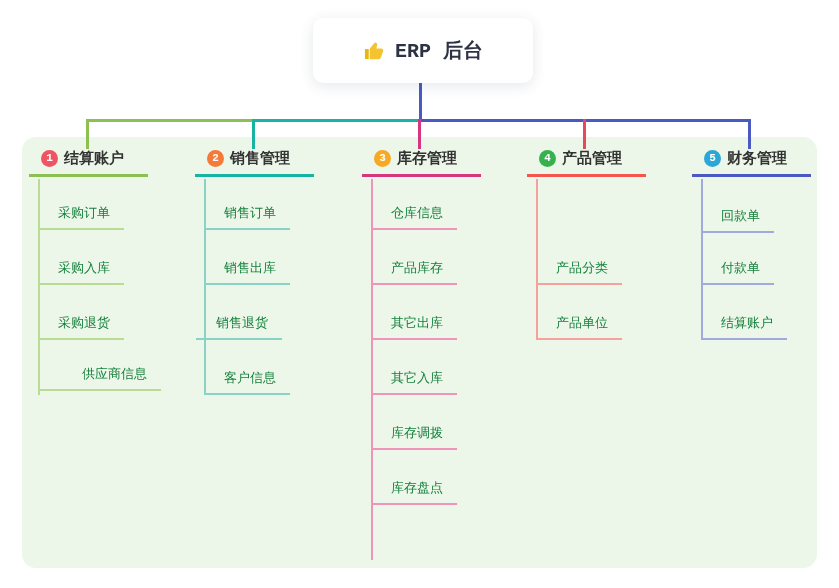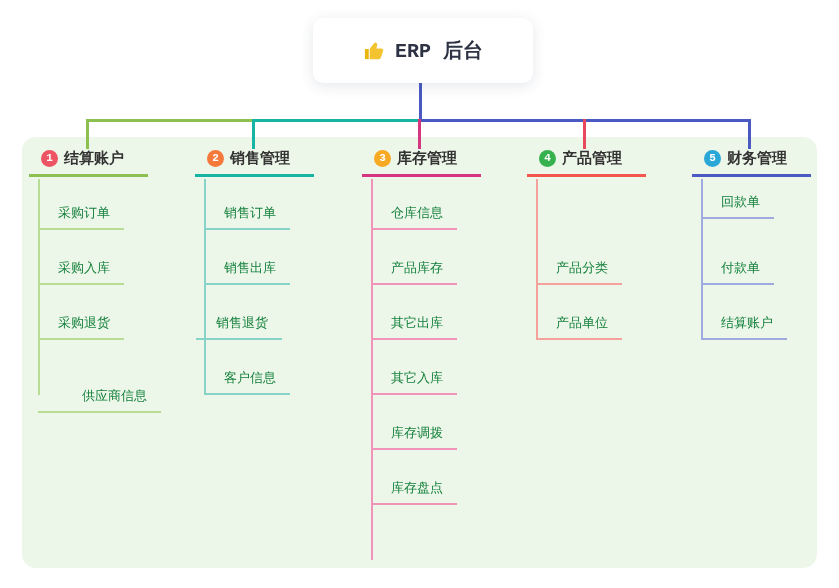--- a/index.html
+++ b/index.html
@@ -81,21 +81,21 @@
   </div>
 
   <div class="branch-title" style="left: 29px; --main: #8cc152; --light: #b9dc94; --badge: #ed5565;">
     <span class="badge">1</span>
     <span>结算账户</span>
   </div>
   <div class="line vline" style="left: 38px; height: 216px; --main: #8cc152; --light: #b9dc94; --badge: #ed5565;"></div>
   <div class="child" style="left: 38px; top: 205px; --main: #8cc152; --light: #b9dc94; --badge: #ed5565;">采购订单</div>
   <div class="child" style="left: 38px; top: 260px; text-align: center; --main: #8cc152; --light: #b9dc94; --badge: #ed5565;">采购入库</div>
   <div class="child" style="left: 38px; top: 315px; --main: #8cc152; --light: #b9dc94; --badge: #ed5565;">采购退货</div>
-  <div class="child" style="left: 38px; top: 388px; padding-left: 44px; --main: #8cc152; --light: #b9dc94; --badge: #ed5565;">供应商信息</div>
+  <div class="child" style="left: 38px; top: 366px; padding-left: 44px; --main: #8cc152; --light: #b9dc94; --badge: #ed5565;">供应商信息</div>
 
   <div class="branch-title" style="left: 195px; --main: #17b3a3; --light: #87d3c8; --badge: #f4793b;">
     <span class="badge">2</span>
     <span>销售管理</span>
   </div>
   <div class="line vline" style="left: 204px; height: 216px; --main: #17b3a3; --light: #87d3c8; --badge: #f4793b;"></div>
   <div class="child" style="left: 204px; top: 205px; --main: #17b3a3; --light: #87d3c8; --badge: #f4793b;">销售订单</div>
   <div class="child" style="left: 204px; top: 260px; --main: #17b3a3; --light: #87d3c8; --badge: #f4793b;">销售出库</div>
   <div class="child" style="left: 196px; top: 315px; text-align: center; --main: #17b3a3; --light: #87d3c8; --badge: #f4793b;">销售退货</div>
   <div class="child" style="left: 204px; top: 370px; --main: #17b3a3; --light: #87d3c8; --badge: #f4793b;">客户信息</div>
@@ -118,17 +118,17 @@
   </div>
   <div class="line vline" style="left: 536px; height: 161px; --main: #f2564d; --light: #f6a29c; --badge: #35b14e;"></div>
   <div class="child" style="left: 536px; top: 260px; --main: #f2564d; --light: #f6a29c; --badge: #35b14e;">产品分类</div>
   <div class="child" style="left: 536px; top: 315px; --main: #f2564d; --light: #f6a29c; --badge: #35b14e;">产品单位</div>
 
   <div class="branch-title" style="left: 692px; --main: #4a5ac2; --light: #9fabdf; --badge: #2aa7d6;">
     <span class="badge">5</span>
     <span>财务管理</span>
   </div>
   <div class="line vline" style="left: 701px; height: 161px; --main: #4a5ac2; --light: #9fabdf; --badge: #2aa7d6;"></div>
-  <div class="child" style="left: 701px; top: 194px; --main: #4a5ac2; --light: #9fabdf; --badge: #2aa7d6;">回款单</div>
+  <div class="child" style="left: 701px; top: 208px; --main: #4a5ac2; --light: #9fabdf; --badge: #2aa7d6;">回款单</div>
   <div class="child" style="left: 701px; top: 260px; --main: #4a5ac2; --light: #9fabdf; --badge: #2aa7d6;">付款单</div>
   <div class="child" style="left: 701px; top: 315px; --main: #4a5ac2; --light: #9fabdf; --badge: #2aa7d6;">结算账户</div>
 
 </div>
 
 </body></html>

